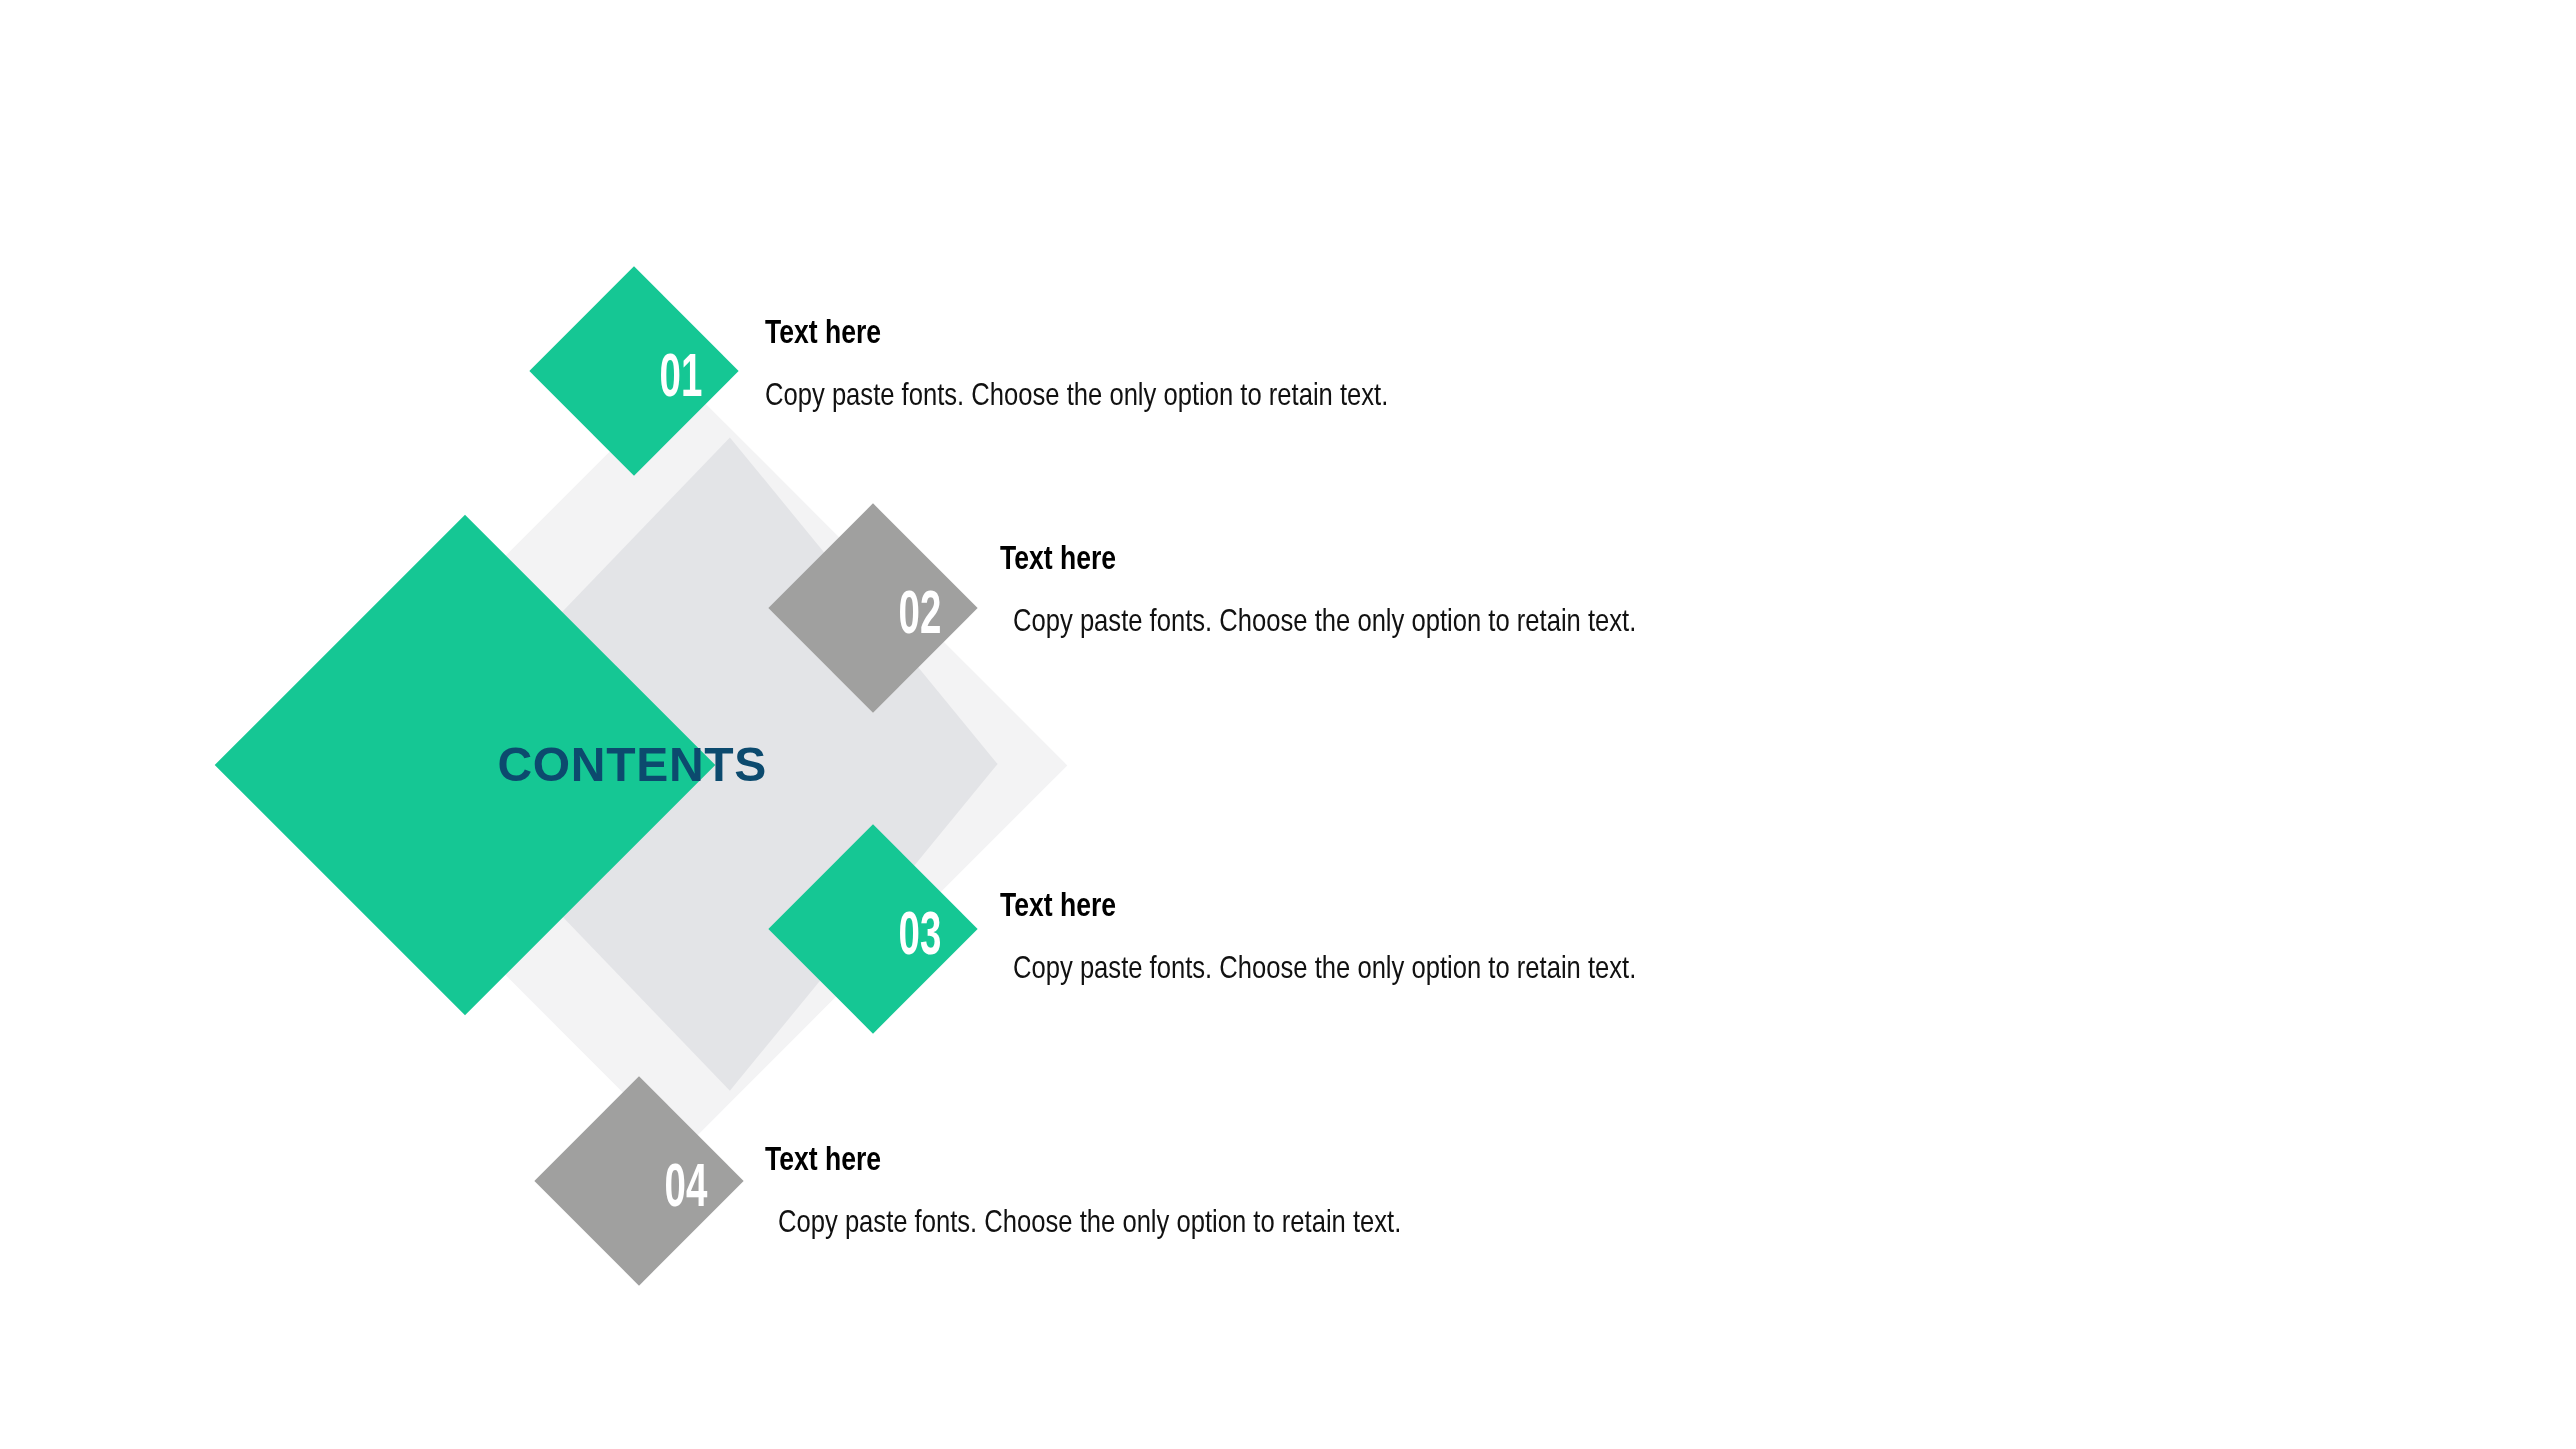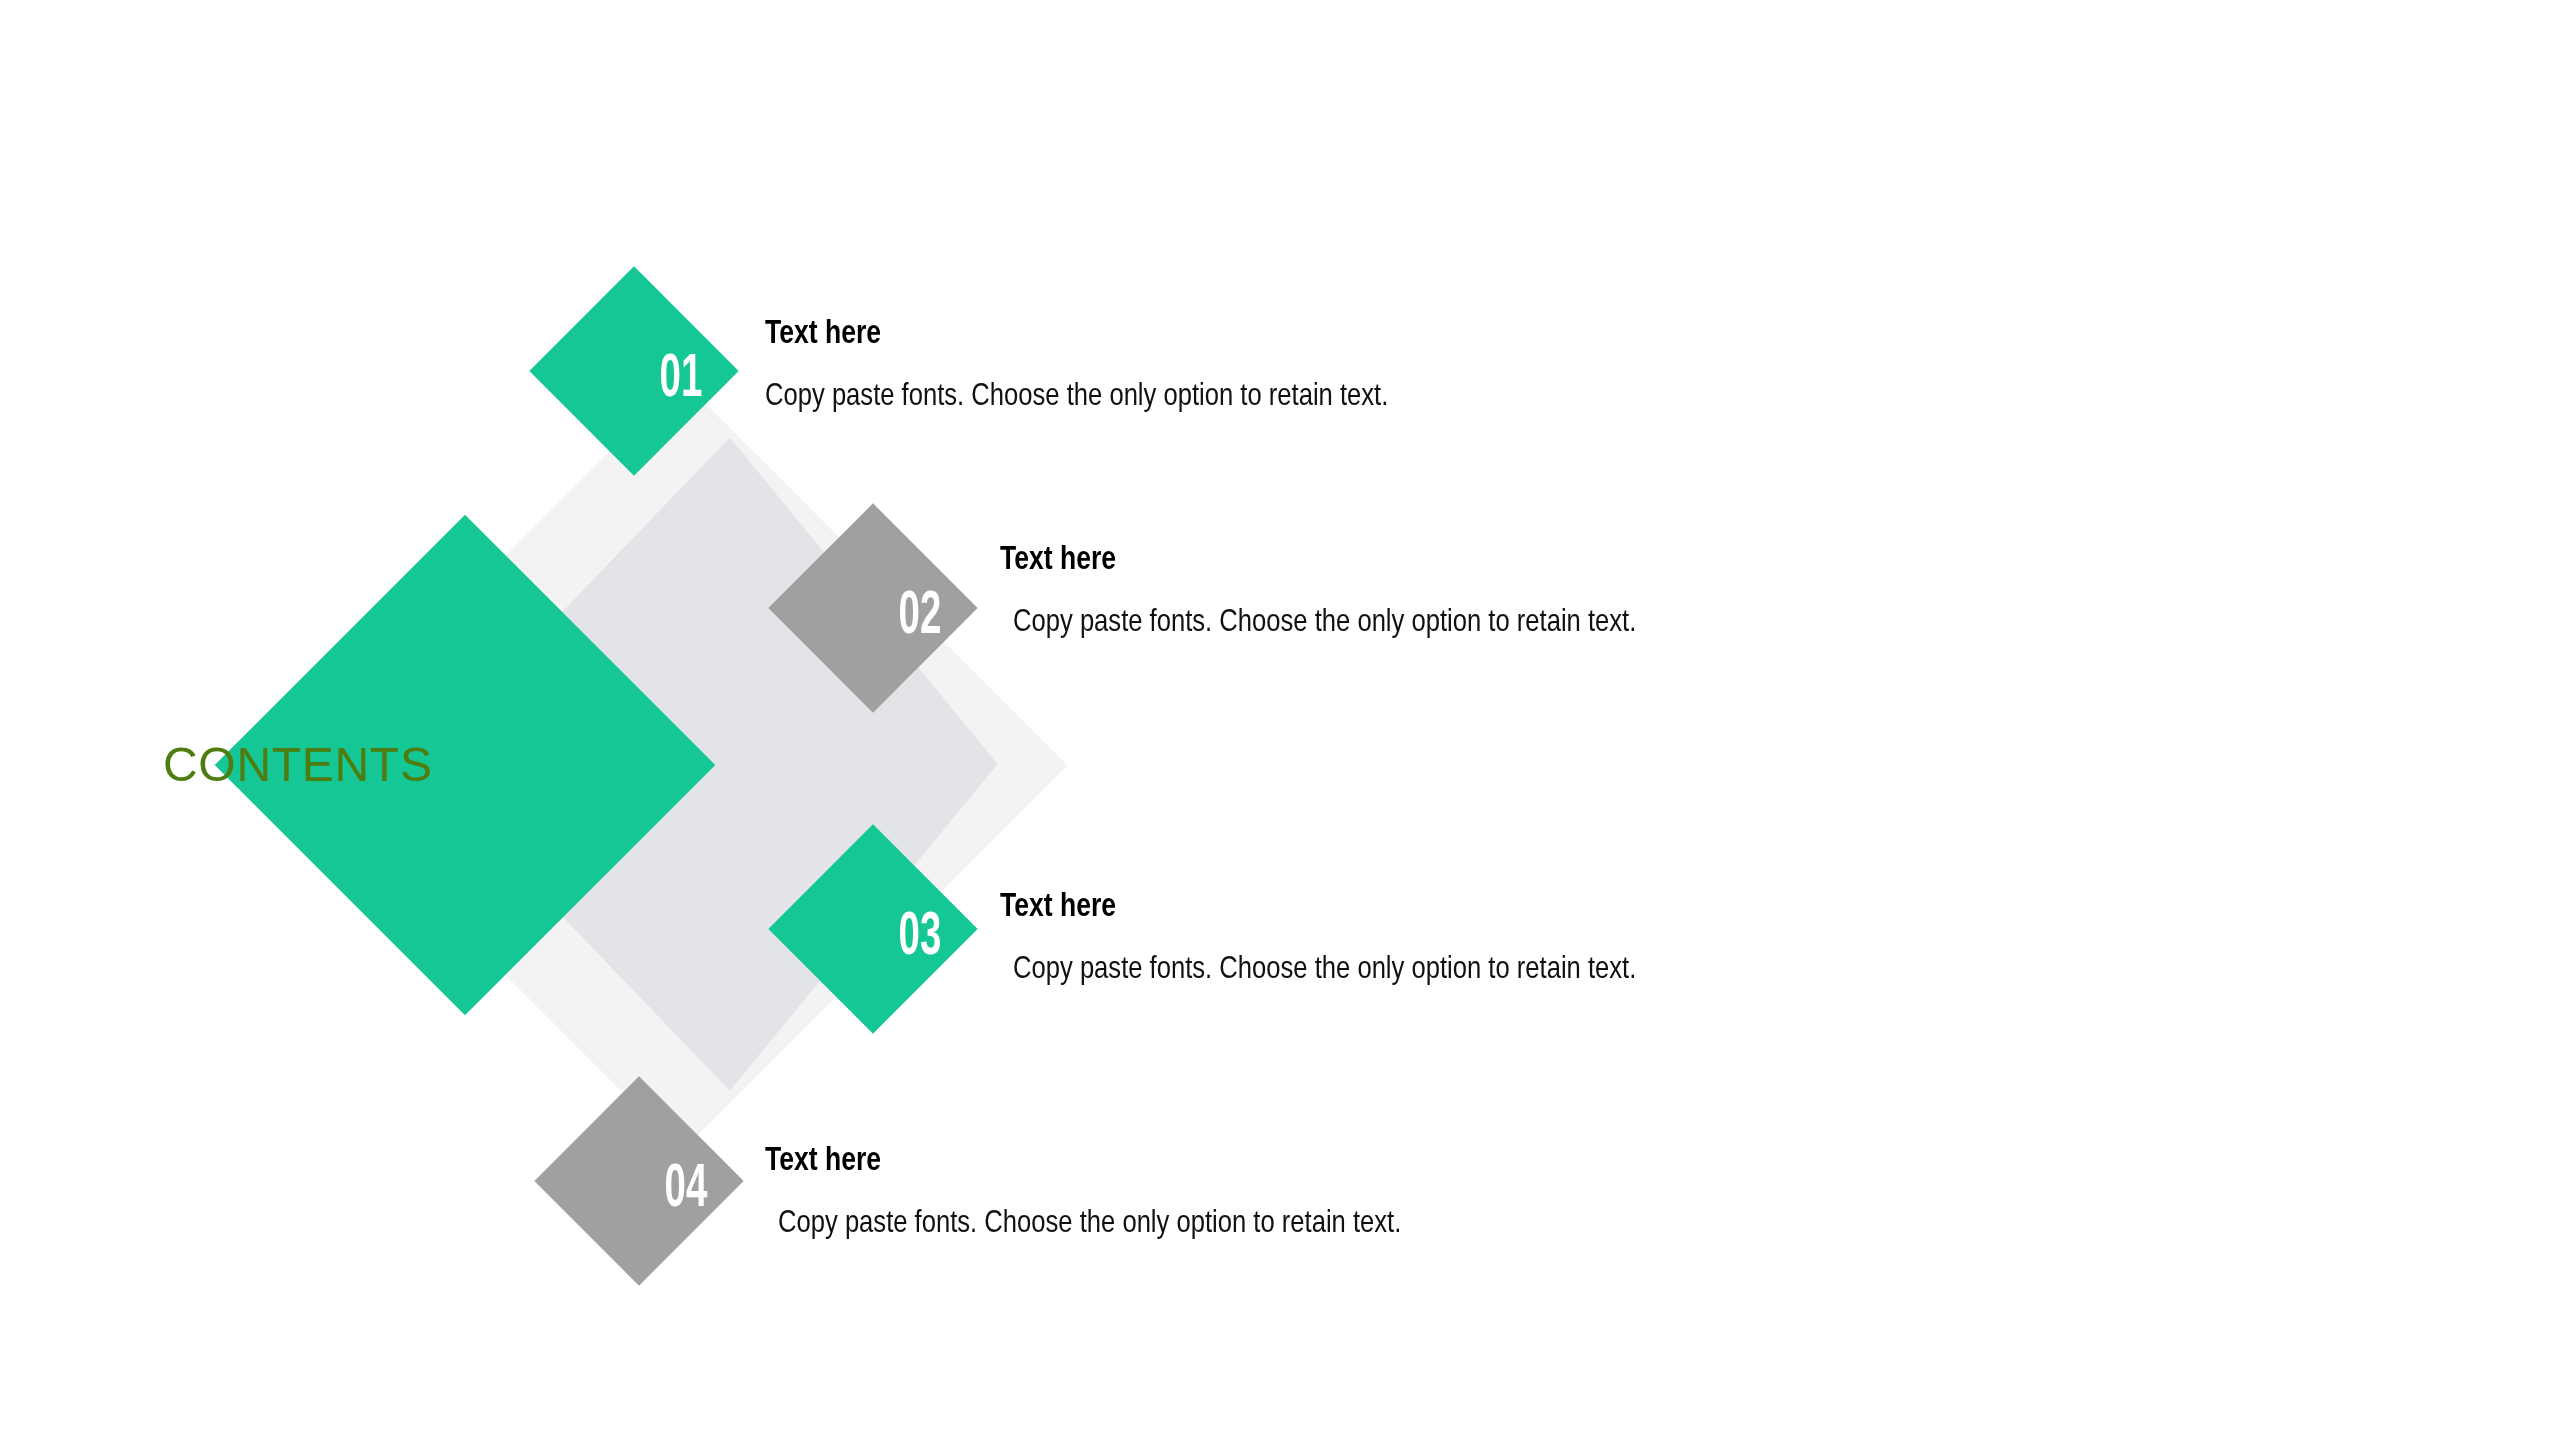--- a/index.html
+++ b/index.html
@@ -45,24 +45,24 @@
     height: 354px;
     transform: rotate(45deg);
   }
   .center-label {
     position: absolute;
     left: 465px;
     top: 765px;
     width: 604px;
     margin-left: -302px;
     margin-top: -28px;
-    text-align: left;
-    color: #4d7c0f;
+    text-align: right;
+    color: #0c4a6e;
     font-size: 48px;
-    font-weight: 400;
+    font-weight: 700;
     letter-spacing: 0.7px;
     line-height: 56px;
     font-family: "Liberation Sans", sans-serif;
     white-space: nowrap;
   }
 
   
   .node {
     position: absolute;
     width: 0;

